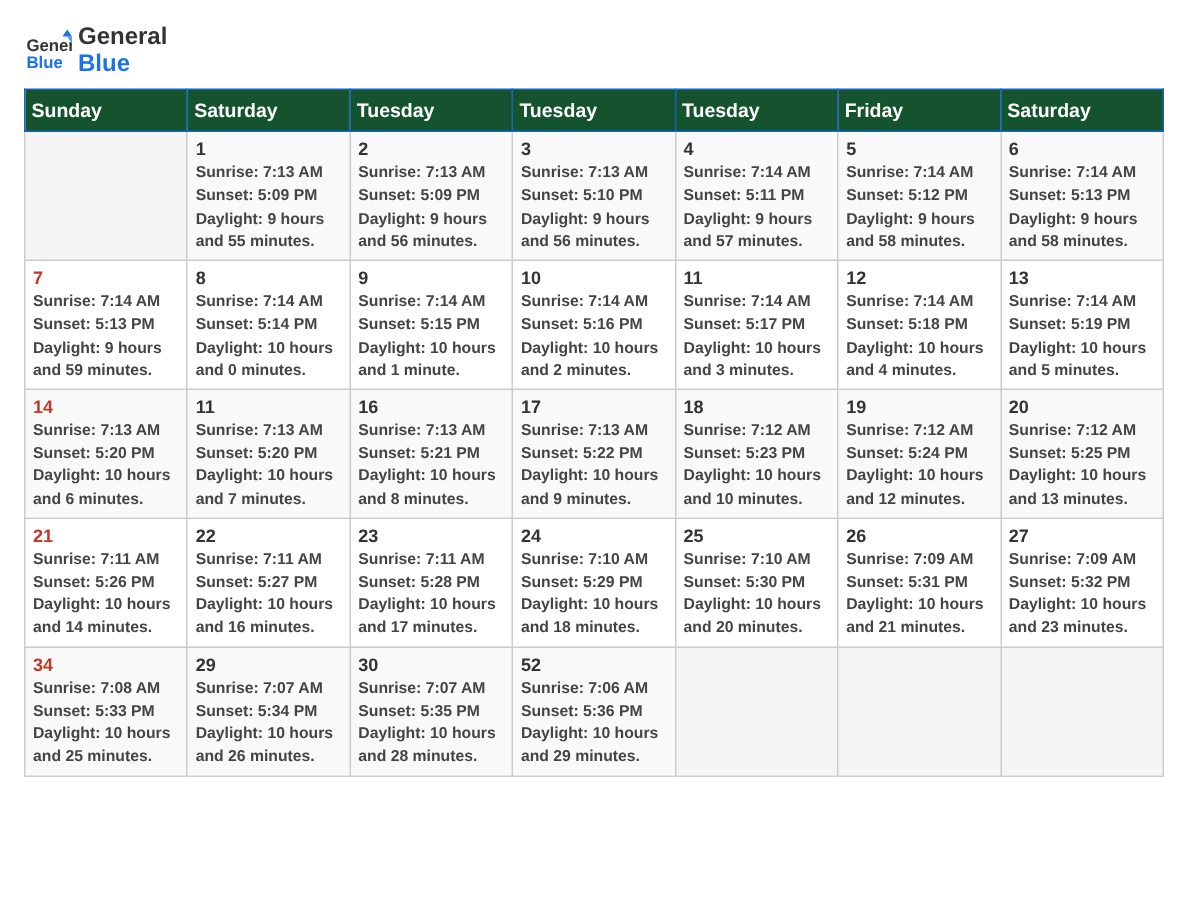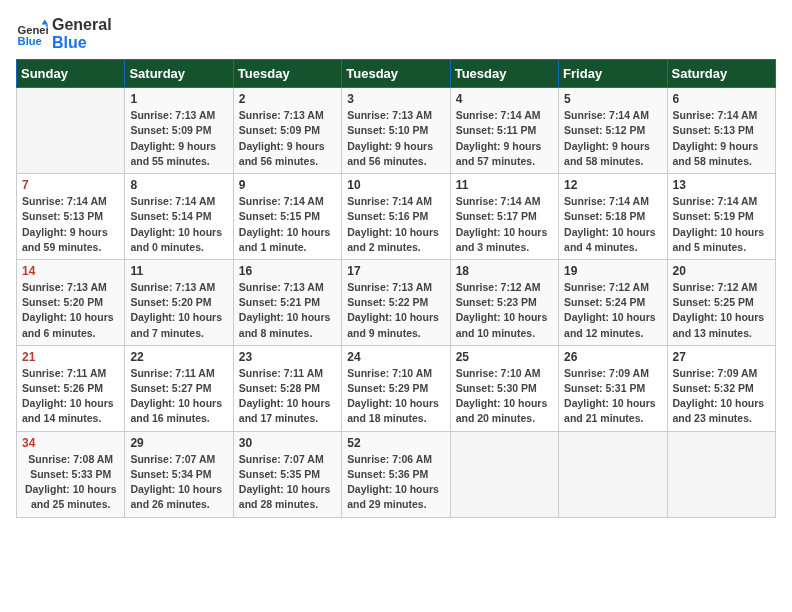--- a/index.html
+++ b/index.html
@@ -311,21 +311,21 @@
           <span class="day-number">27</span>
           <div class="day-info" style="white-space: pre-line;">Sunrise: 7:09 AM
 Sunset: 5:32 PM
 Daylight: 10 hours
 and 23 minutes.</div>
         </td>
       </tr>
       <tr>
         <td class="sunday">
           <span class="day-number">34</span>
-          <div class="day-info" style="white-space: pre-line; text-align: center;">Sunrise: 7:08 AM
+          <div class="day-info" style="white-space: pre-line;">Sunrise: 7:08 AM
 Sunset: 5:33 PM
 Daylight: 10 hours
 and 25 minutes.</div>
         </td>
         <td>
           <span class="day-number">29</span>
           <div class="day-info" style="white-space: pre-line;">Sunrise: 7:07 AM
 Sunset: 5:34 PM
 Daylight: 10 hours
 and 26 minutes.</div>

